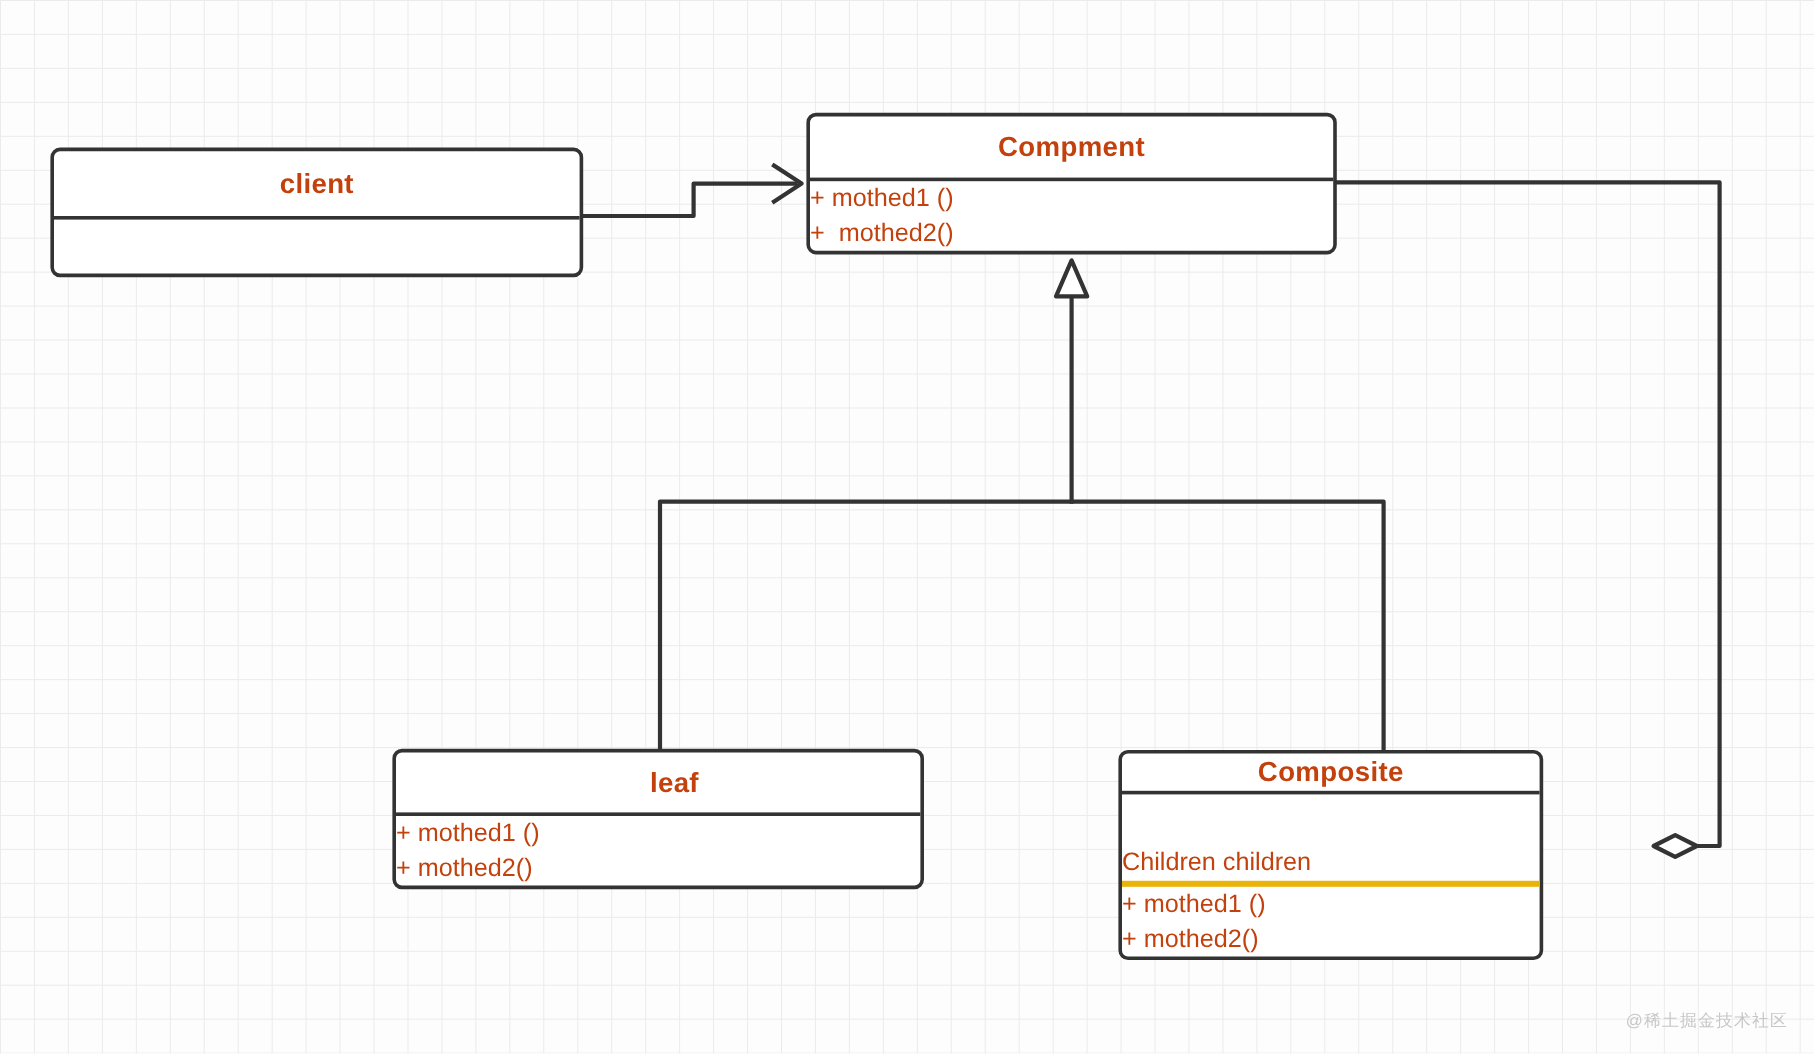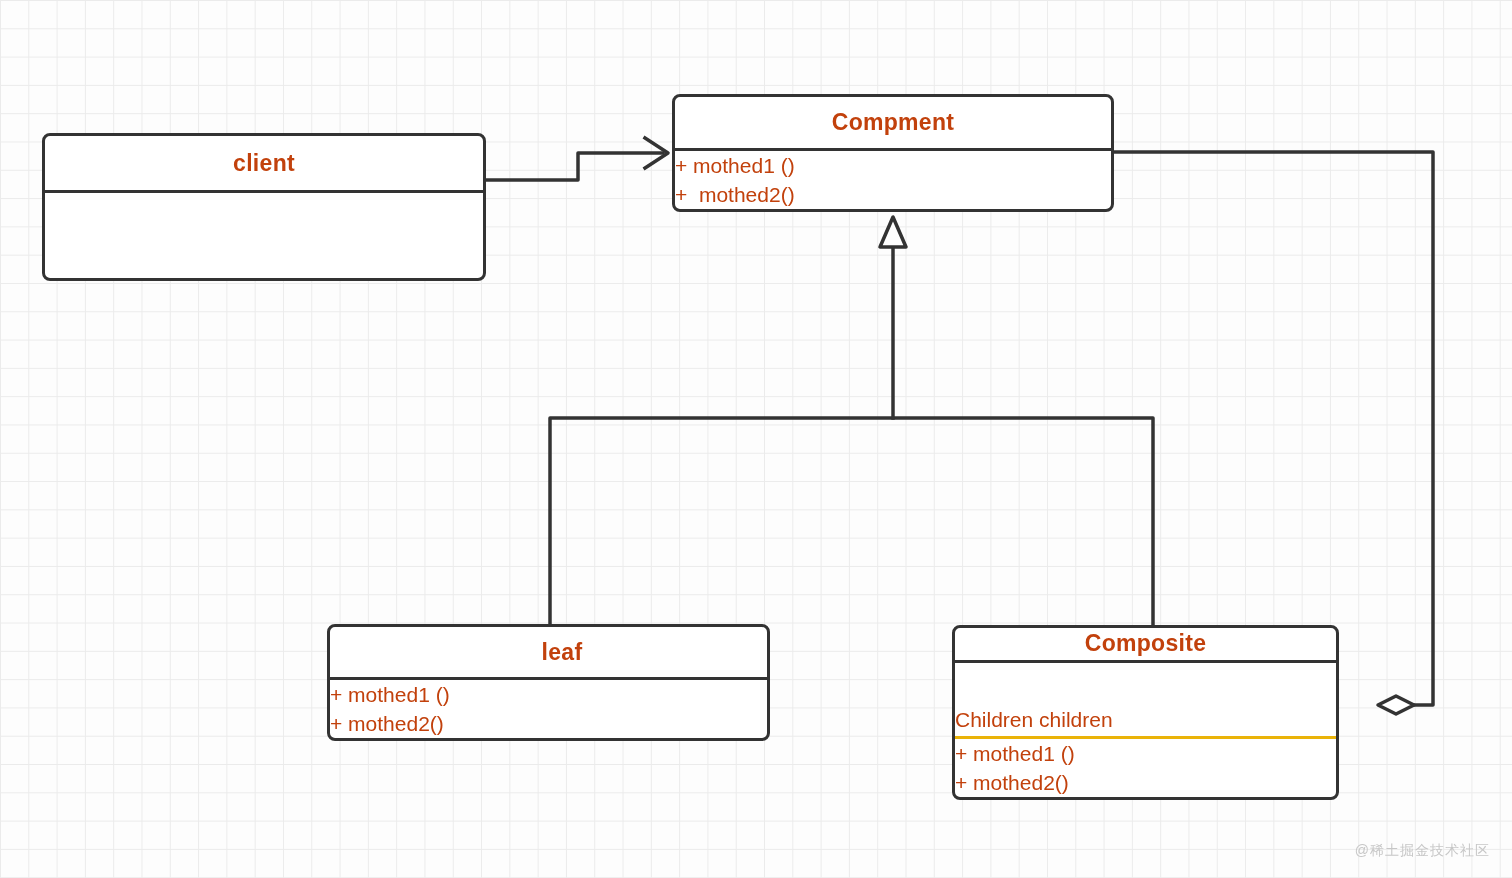--- a/index.html
+++ b/index.html
@@ -59,21 +59,21 @@
     letter-spacing: 0.3px;
   }
   .compartment {
     box-sizing: border-box;
     display: flex;
     flex-direction: column;
     justify-content: center;
     font-size: 21px;
   }
   .compartment.divided {
-    border-bottom: 3px solid #eab308;
+    border-bottom: 5px solid #eab308;
     margin-top: 40px;
   }
   .member {
     white-space: pre;
     line-height: 29px;
   }
   .watermark {
     position: absolute;
     right: 22px;
     bottom: 18px;
@@ -100,42 +100,42 @@
       <line class="ln" x1="893" y1="418" x2="893" y2="247"></line>
       <polygon class="hollow" points="893,217 880,247 906,247"></polygon>
     </g>
 
     <g>
       <polyline class="ln" points="1114,152 1433,152 1433,705 1413,705"></polyline>
       <polygon class="hollow" points="1378,705 1396,696 1414,705 1396,714"></polygon>
     </g>
   </svg>
 
-  <div class="class-box" style="left:42px; top:133px; width:444px; height:148px;">
+  <div class="class-box" style="left:42px; top:123px; width:444px; height:108px;">
     <div class="class-title" style="height:57px;">client</div>
     <div class="compartment" style="flex:1;"></div>
   </div>
 
   <div class="class-box" style="left:672px; top:94px; width:442px; height:118px;">
     <div class="class-title" style="height:58px;">Compment</div>
     <div class="compartment" style="flex:1;">
       <span class="member">+ mothed1 ()</span>
       <span class="member">+  mothed2()</span>
     </div>
   </div>
 
   <div class="class-box" style="left:327px; top:624px; width:443px; height:117px;">
     <div class="class-title" style="height:56px;padding-left:27px;">leaf</div>
     <div class="compartment" style="flex:1;">
       <span class="member">+ mothed1 ()</span>
       <span class="member">+ mothed2()</span>
     </div>
   </div>
 
-  <div class="class-box" style="left:952px; top:625px; width:387px; height:175px;">
+  <div class="class-box" style="left:932px; top:625px; width:354px; height:175px;">
     <div class="class-title" style="height:56px;">Composite</div>
     <div class="compartment divided" style="height:59px;">
       <span class="member">Children children</span>
     </div>
     <div class="compartment" style="flex:1;">
       <span class="member">+ mothed1 ()</span>
       <span class="member">+ mothed2()</span>
     </div>
   </div>
 

